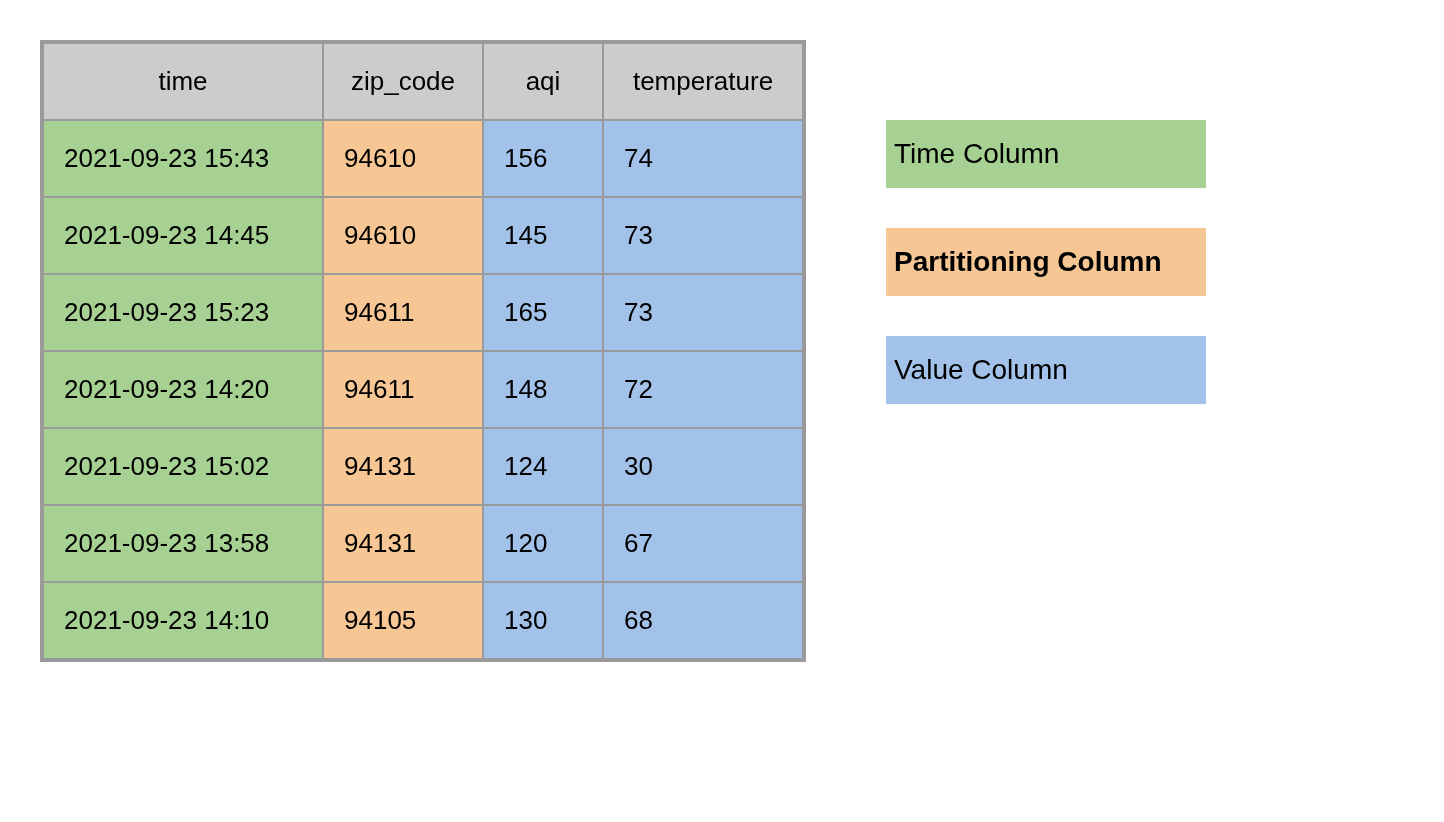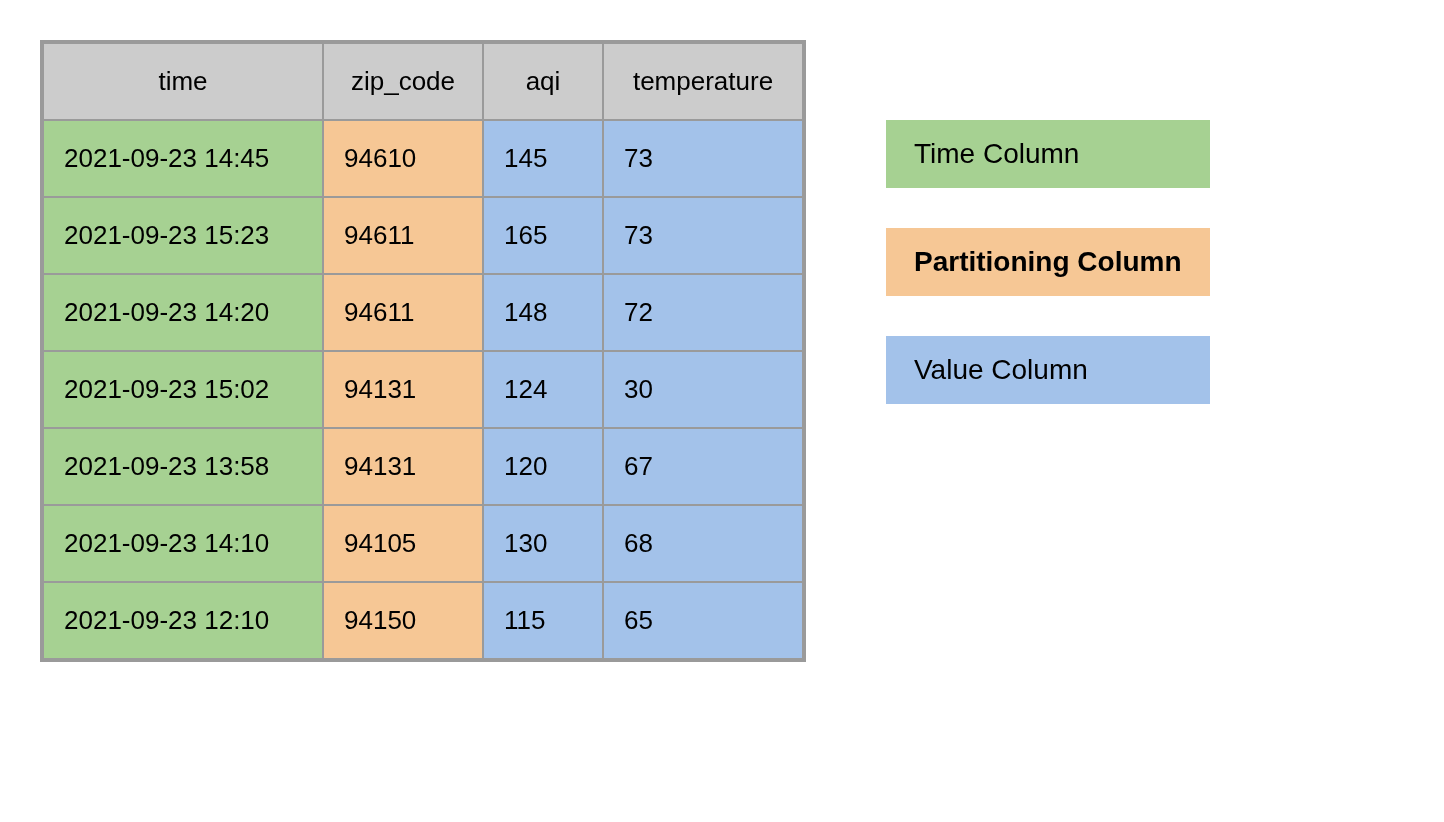--- a/index.html
+++ b/index.html
@@ -40,21 +40,21 @@
     .col-val  { background: #a3c2ea; min-width: 120px; }
     .col-temp { background: #a3c2ea; min-width: 200px; }
 
     .legend {
       display: flex;
       flex-direction: column;
       gap: 40px;
       padding-top: 80px;
     }
     .legend-item {
-      padding: 18px 28px;
+      padding: 18px 8px;
       font-size: 28px;
       min-width: 320px;
     }
     .lg-time { background: #a6d192; }
     .lg-part { background: #f6c795; font-weight: bold; }
     .lg-val  { background: #a3c2ea; }
   </style>
 </head>
 <body>
 
@@ -62,20 +62,26 @@
   <table>
     <thead>
       <tr>
         <th class="col-time-h">time</th>
         <th class="col-part-h">zip_code</th>
         <th class="col-val-h">aqi</th>
         <th class="col-temp-h">temperature</th>
       </tr>
     </thead>
     <tbody>
+      <tr>
+        <td class="col-time">2021-09-23 15:43</td>
+        <td class="col-part">94610</td>
+        <td class="col-val">156</td>
+        <td class="col-temp">74</td>
+      </tr>
       <tr>
         <td class="col-time">2021-09-23 14:45</td>
         <td class="col-part">94610</td>
         <td class="col-val">145</td>
         <td class="col-temp">73</td>
       </tr>
       <tr>
         <td class="col-time">2021-09-23 15:23</td>
         <td class="col-part">94611</td>
         <td class="col-val">165</td>
@@ -98,26 +104,20 @@
         <td class="col-part">94131</td>
         <td class="col-val">120</td>
         <td class="col-temp">67</td>
       </tr>
       <tr>
         <td class="col-time">2021-09-23 14:10</td>
         <td class="col-part">94105</td>
         <td class="col-val">130</td>
         <td class="col-temp">68</td>
       </tr>
-      <tr>
-        <td class="col-time">2021-09-23 12:10</td>
-        <td class="col-part">94150</td>
-        <td class="col-val">115</td>
-        <td class="col-temp">65</td>
-      </tr>
     </tbody>
   </table>
 </div>
 
 <div class="legend">
   <div class="legend-item lg-time">Time Column</div>
   <div class="legend-item lg-part">Partitioning Column</div>
   <div class="legend-item lg-val">Value Column</div>
 </div>
 

